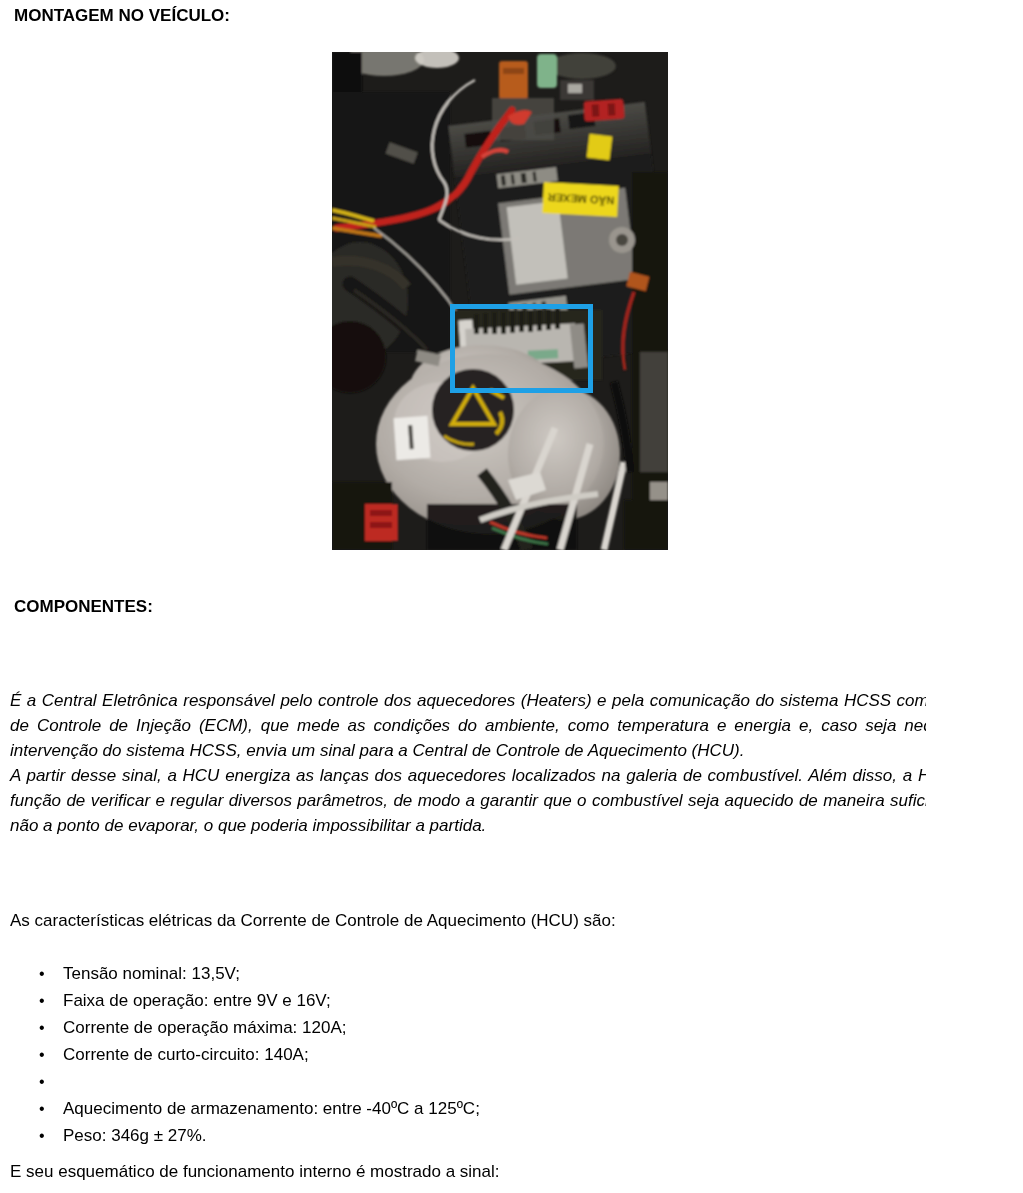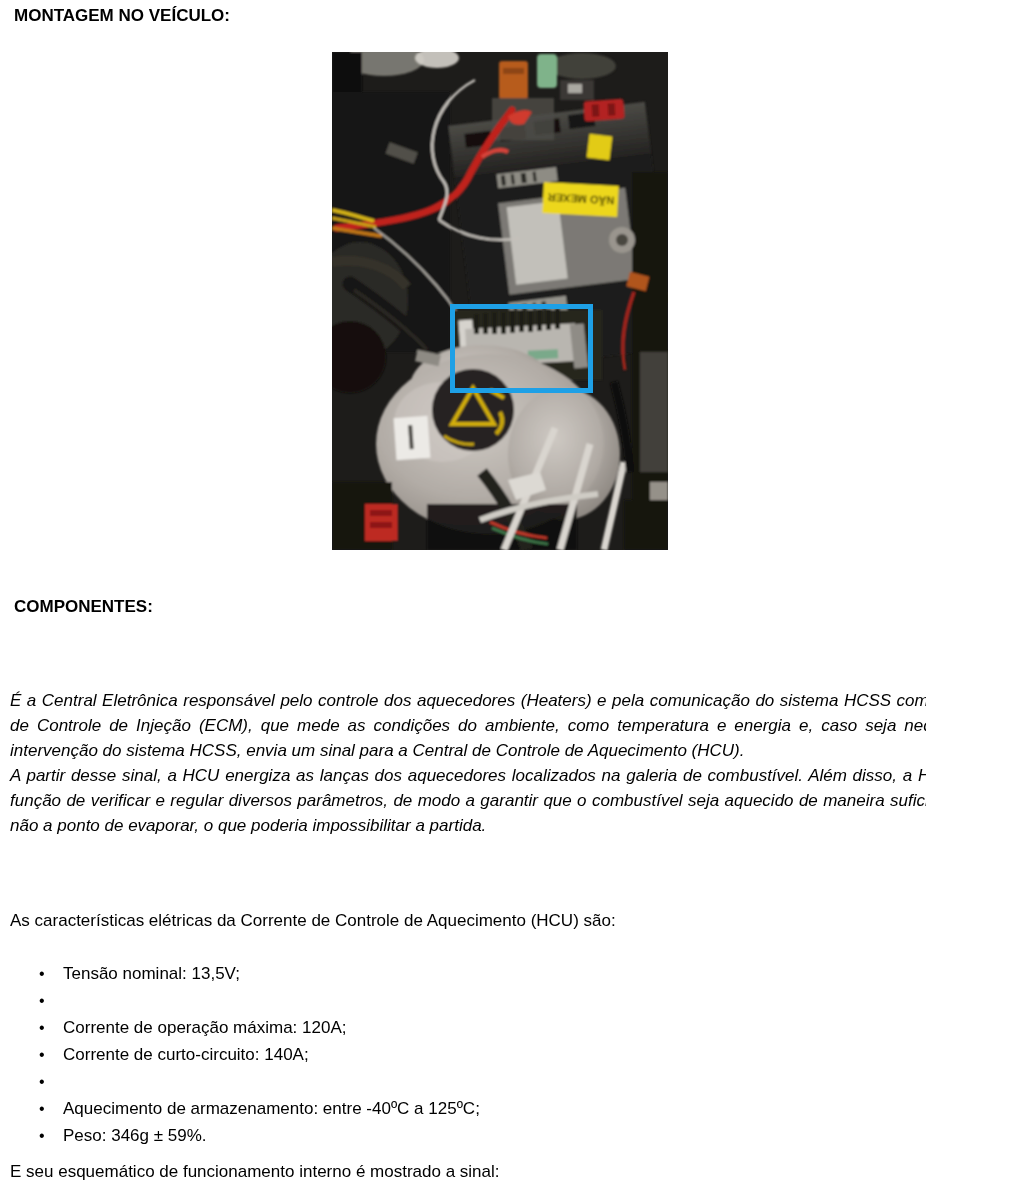--- a/index.html
+++ b/index.html
@@ -243,37 +243,38 @@
 
   <div class="intro-line">As características elétricas da Corrente de Controle de Aquecimento (HCU) são:</div>
 
   <ul class="specs">
     <li>
       <span class="dot">•</span>
       <span>Tensão nominal: 13,5V;</span>
     </li>
     <li>
       <span class="dot">•</span>
+      <span>Faixa de operação: entre 9V e 16V;</span>
     </li>
     <li>
       <span class="dot">•</span>
       <span>Corrente de operação máxima: 120A;</span>
     </li>
     <li>
       <span class="dot">•</span>
       <span>Corrente de curto-circuito: 140A;</span>
     </li>
     <li>
       <span class="dot">•</span>
     </li>
     <li>
       <span class="dot">•</span>
       <span>Aquecimento de armazenamento: entre -40ºC a 125ºC;</span>
     </li>
     <li>
       <span class="dot">•</span>
-      <span>Peso: 346g ± 59%.</span>
+      <span>Peso: 346g ± 27%.</span>
     </li>
   </ul>
 
   <div class="closing-line">E seu esquemático de funcionamento interno é mostrado a sinal:</div>
 
 </div>
 
 </body></html>

